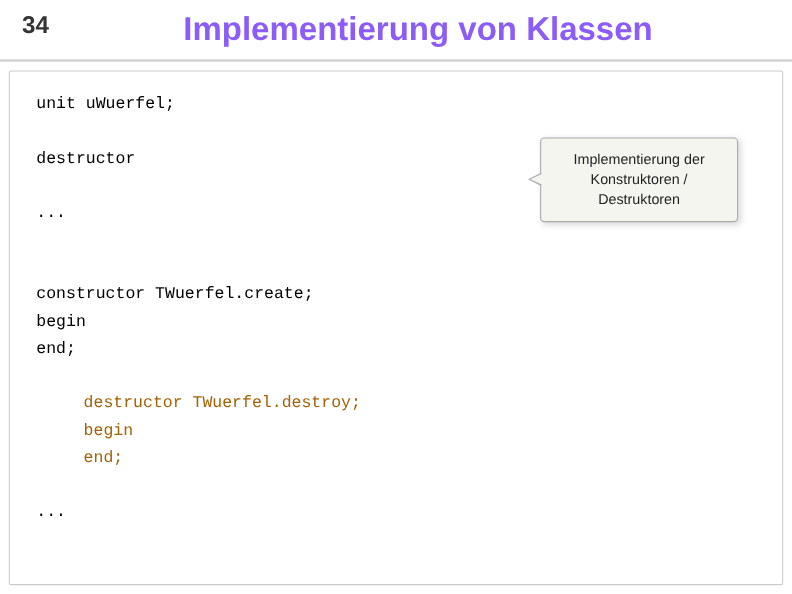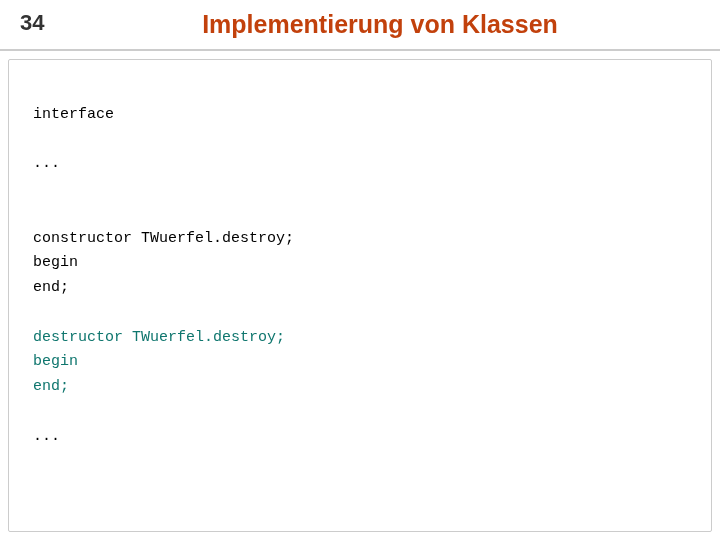--- a/index.html
+++ b/index.html
@@ -31,43 +31,44 @@
       font-size: 22px;
       font-weight: bold;
       color: #333333;
       min-width: 50px;
       padding-left: 10px;
     }
 
     .slide-title {
       flex: 1;
       text-align: center;
-      font-size: 25px;
+      font-size: 30px;
       font-weight: bold;
-      color: #c2410c;
+      color: #8b5cf6;
     }
 
     .content-area {
       flex: 1;
       padding: 18px 24px 18px 24px;
       position: relative;
       border: 1px solid #cccccc;
       margin: 8px 8px 8px 8px;
       border-radius: 2px;
     }
 
     .code-block {
       font-family: 'Courier New', Courier, monospace;
       font-size: 15px;
       line-height: 1.65;
       color: #000000;
     }
 
     .code-block .dim {
-      color: #0f766e;
+      color: #a16207;
+      margin-left: 43px;
     }
 
     .tooltip-box {
       position: absolute;
       top: 60px;
       right: 40px;
       width: 180px;
       background: #f5f5f0;
       border: 1px solid #aaaaaa;
       border-radius: 4px;
@@ -106,29 +107,33 @@
 
 <div class="slide">
 
   <div class="header">
     <span class="slide-number">34</span>
     <span class="slide-title">Implementierung von Klassen</span>
   </div>
 
   <div class="content-area">
 
+    <div class="tooltip-box">
+      <span>Implementierung der Konstruktoren / Destruktoren</span>
+    </div>
 
     <div class="code-block">
+      <div>unit uWuerfel;</div>
       <div>&nbsp;</div>
-      <div>interface</div>
+      <div>destructor</div>
       <div>&nbsp;</div>
       <div>...</div>
       <div>&nbsp;</div>
       <div>&nbsp;</div>
-      <div>constructor TWuerfel.destroy;</div>
+      <div>constructor TWuerfel.create;</div>
       <div>begin</div>
       <div>end;</div>
       <div>&nbsp;</div>
       <div class="dim">destructor TWuerfel.destroy;</div>
       <div class="dim">begin</div>
       <div class="dim">end;</div>
       <div>&nbsp;</div>
       <div>...</div>
     </div>
 

